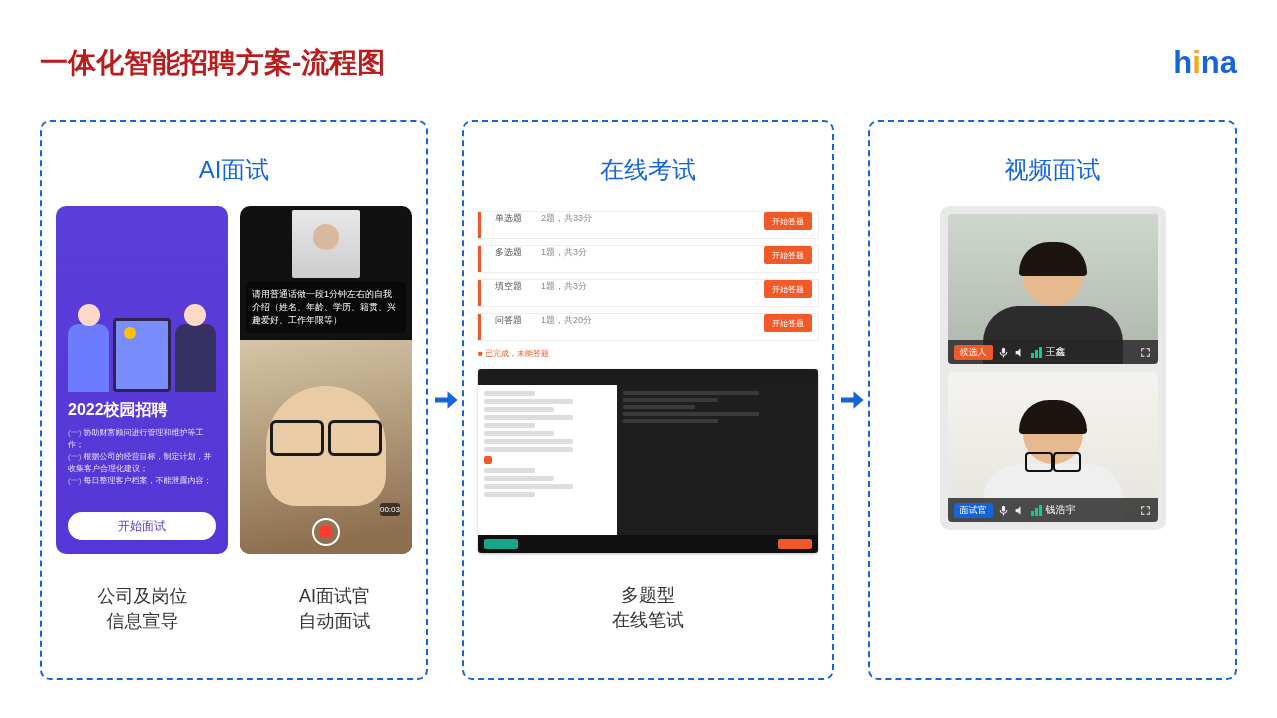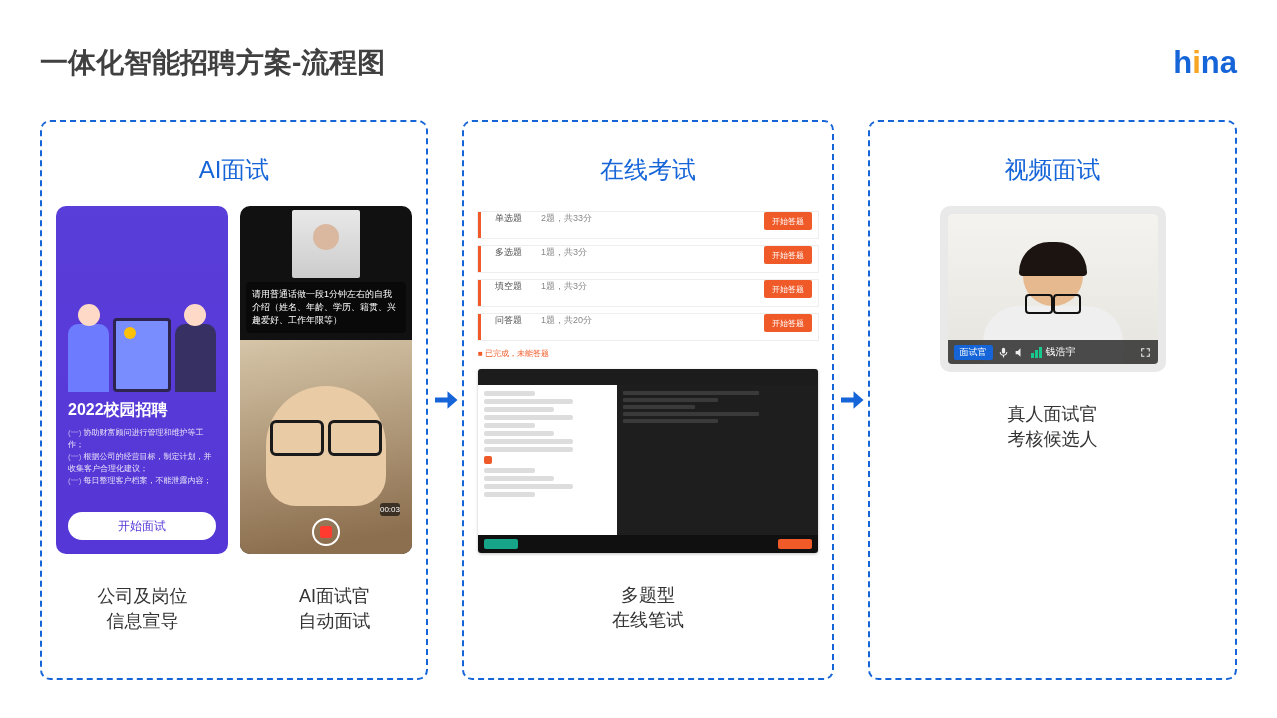--- a/index.html
+++ b/index.html
@@ -16,21 +16,21 @@
     top: 44px;
     left: 40px;
     right: 40px;
     display: flex;
     justify-content: space-between;
     align-items: center;
   }
   .title {
     font-size: 28px;
     font-weight: 700;
-    color: #404040;
+    color: #b91c1c;
   }
   .logo {
     font-size: 31px;
     font-weight: 700;
     color: #1665d8;
   }
   .logo .i { color: #f6a623; }
   .panels {
     position: absolute;
     top: 120px;
@@ -302,20 +302,46 @@
   <div class="arrow">
     <svg viewBox="0 0 24 24">
         <path d="M4 10h10V5l8 7-8 7v-5H4z"></path>
       </svg>
   </div>
 
   <div class="panel">
     <div class="panel-title">视频面试</div>
     <div class="vidcall">
       <div class="tile">
+        <div class="bg1"></div>
+        <div class="human">
+            <div class="head hair"></div>
+            <div class="body1"></div>
+          </div>
+        <div class="bar">
+          <span class="tag orange">候选人</span>
+          <svg class="ico" viewBox="0 0 24 24" fill="#fff">
+              <path d="M12 14a3 3 0 003-3V6a3 3 0 00-6 0v5a3 3 0 003 3zm5-3a5 5 0 01-10 0H5a7 7 0 006 6.9V21h2v-3.1A7 7 0 0019 11z"></path>
+            </svg>
+          <svg class="ico" viewBox="0 0 24 24" fill="#fff">
+              <path d="M3 9v6h4l5 5V4L7 9H3z"></path>
+            </svg>
+          <div class="bars3">
+              <span></span>
+              <span></span>
+              <span></span>
+            </div>
+          <span>王鑫</span>
+          <div class="spacer"></div>
+          <svg class="ico" viewBox="0 0 24 24" fill="#fff">
+              <path d="M4 4h6v2H6v4H4V4zm16 0v6h-2V6h-4V4h6zM4 20v-6h2v4h4v2H4zm16 0h-6v-2h4v-4h2v6z"></path>
+            </svg>
+        </div>
+      </div>
+      <div class="tile">
         <div class="bg2"></div>
         <div class="human">
             <div class="head hair"></div>
             <div class="g2"></div>
             <div class="body2"></div>
           </div>
         <div class="bar">
           <span class="tag blue">面试官</span>
           <svg class="ico" viewBox="0 0 24 24" fill="#fff">
               <path d="M12 14a3 3 0 003-3V6a3 3 0 00-6 0v5a3 3 0 003 3zm5-3a5 5 0 01-10 0H5a7 7 0 006 6.9V21h2v-3.1A7 7 0 0019 11z"></path>
@@ -329,18 +355,14 @@
               <span></span>
             </div>
           <span>钱浩宇</span>
           <div class="spacer"></div>
           <svg class="ico" viewBox="0 0 24 24" fill="#fff">
               <path d="M4 4h6v2H6v4H4V4zm16 0v6h-2V6h-4V4h6zM4 20v-6h2v4h4v2H4zm16 0h-6v-2h4v-4h2v6z"></path>
             </svg>
         </div>
       </div>
     </div>
-    <div class="cap-center">
-      <div>真人面试官</div>
-        <div>考核候选人</div>
-    </div>
   </div>
 </div>
 
 </body></html>

